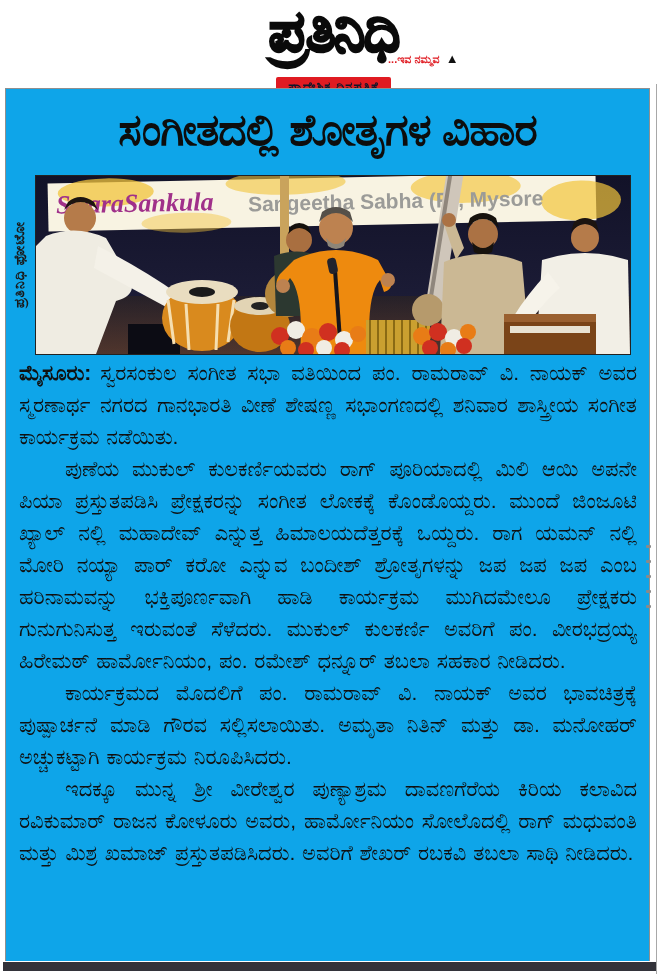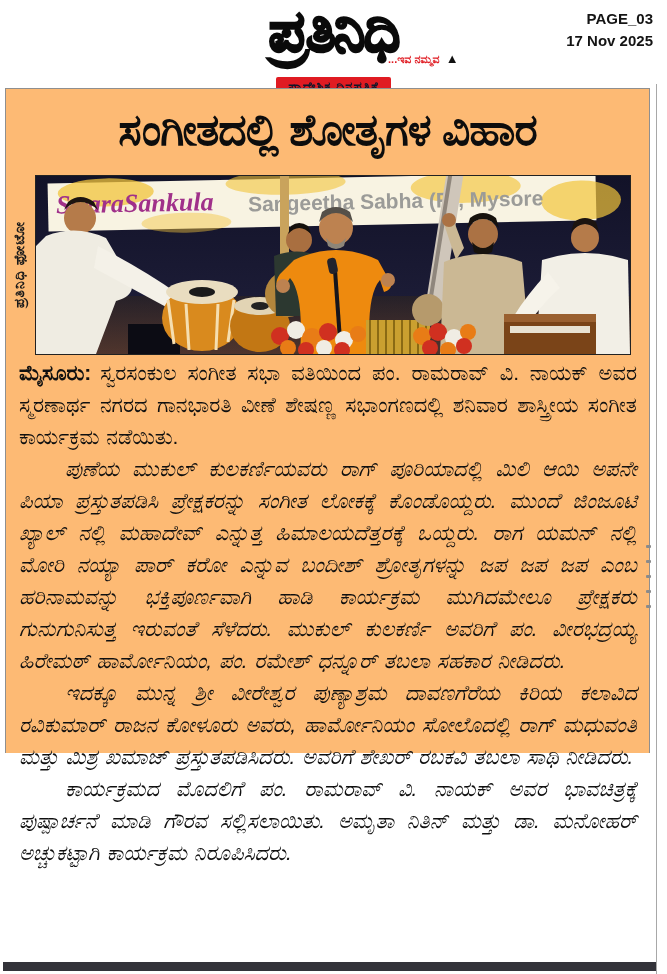--- a/index.html
+++ b/index.html
@@ -21,22 +21,22 @@
   .masthead-subtitle{
     display:inline-block;background:#e01b22;color:#0f172a;font-weight:bold;
     font-size:13px;padding:2px 12px 3px;border-radius:2px;letter-spacing:1px;
   }
   .page-info{
     position:absolute;top:8px;right:14px;text-align:right;
     font-size:15px;font-weight:600;color:#141414;line-height:22px;
   }
   
   .article{
-    position:absolute;left:5px;top:88px;width:645px;height:665px;
-    border:1px solid #8f8f8f;border-bottom:none;background:#fdba74;box-sizing:border-box;
+    position:absolute;left:5px;top:88px;width:645px;height:873px;
+    border:1px solid #8f8f8f;border-bottom:none;background:#0ea5e9;box-sizing:border-box;
   }
   .headline{
     margin:8px 6px 0;text-align:center;font-size:44px;font-weight:bold;
     color:#0d0d0d;line-height:1.5;letter-spacing:-1px;
   }
   
   .photo-caption{
     position:absolute;left:0px;top:86px;width:28px;height:178px;
     display:flex;align-items:center;justify-content:center;
   }
@@ -48,43 +48,39 @@
     position:absolute;left:29px;top:86px;width:594px;height:178px;
     border:1px solid #222;box-sizing:content-box;background:#171732;
   }
   .photo-frame svg{display:block;}
   
   .body-text{position:absolute;left:13px;right:12px;top:268px;}
   .body-text p{
     margin:0;font-size:21px;line-height:32px;text-align:justify;
     color:#101010;word-spacing:1px;
   }
-  .body-text p.indent{text-indent:46px;font-style:italic;}
+  .body-text p.indent{text-indent:46px;}
   .dateline{font-weight:bold;margin-right:9px;}
   
   .col-divider{position:absolute;left:656px;top:84px;width:1px;height:890px;background:#a8a8a8;}
   .edge-marks{position:absolute;left:646px;top:545px;width:8px;}
   .edge-marks i{display:block;width:5px;height:3px;background:#8a8a8a;margin:0 0 12px 0;border-radius:1px;}
   .bottom-bar{position:absolute;left:3px;top:962px;width:653px;height:9px;background:#33333a;}
 </style>
 </head>
 <body>
 
 <div id="canvas">
 
   <div class="masthead">
     <div class="masthead-title">ಪ್ರತಿನಿಧಿ</div>
     <div class="masthead-tagline"><span>...ಇವ ನಮ್ಮವ</span><span class="tri">▲</span></div>
     <div class="masthead-subtitle">ಪ್ರಾದೇಶಿಕ ದಿನಪತ್ರಿಕೆ</div>
   </div>
 
-  <div class="page-info">
-    <div>PAGE_03</div>
-    <div>17 Nov 2025</div>
-  </div>
 
   <div class="article">
     <div class="headline">ಸಂಗೀತದಲ್ಲಿ ಶೋತೃಗಳ ವಿಹಾರ</div>
 
     <div class="photo-caption">
       <span>ಪ್ರತಿನಿಧಿ ಫೋಟೋ</span>
     </div>
 
     <div class="photo-frame">
       <svg width="594" height="178" viewBox="0 0 594 178">
@@ -206,22 +202,22 @@
           <circle cx="394" cy="172" r="8" fill="#d03020"></circle>
             <circle cx="412" cy="174" r="8" fill="#e87c16"></circle>
           <circle cx="428" cy="170" r="8" fill="#d03020"></circle>
         </g>
       </svg>
     </div>
 
     <div class="body-text">
       <p><span class="dateline">ಮೈಸೂರು:</span><span>ಸ್ವರಸಂಕುಲ ಸಂಗೀತ ಸಭಾ ವತಿಯಿಂದ ಪಂ. ರಾಮರಾವ್ ವಿ. ನಾಯಕ್ ಅವರ ಸ್ಮರಣಾರ್ಥ ನಗರದ ಗಾನಭಾರತಿ ವೀಣೆ ಶೇಷಣ್ಣ ಸಭಾಂಗಣದಲ್ಲಿ ಶನಿವಾರ ಶಾಸ್ತ್ರೀಯ ಸಂಗೀತ ಕಾರ್ಯಕ್ರಮ ನಡೆಯಿತು.</span></p>
       <p class="indent">ಪುಣೆಯ ಮುಕುಲ್ ಕುಲಕರ್ಣಿಯವರು ರಾಗ್ ಪೂರಿಯಾದಲ್ಲಿ ಮಿಲಿ ಆಯಿ ಅಪನೇ ಪಿಯಾ ಪ್ರಸ್ತುತಪಡಿಸಿ ಪ್ರೇಕ್ಷಕರನ್ನು ಸಂಗೀತ ಲೋಕಕ್ಕೆ ಕೊಂಡೊಯ್ದರು. ಮುಂದೆ ಜಿಂಜೂಟಿ ಖ್ಯಾಲ್ ನಲ್ಲಿ ಮಹಾದೇವ್ ಎನ್ನುತ್ತ ಹಿಮಾಲಯದೆತ್ತರಕ್ಕೆ ಒಯ್ದರು. ರಾಗ ಯಮನ್ ನಲ್ಲಿ ಮೋರಿ ನಯ್ಯಾ ಪಾರ್ ಕರೋ ಎನ್ನುವ ಬಂದೀಶ್ ಶ್ರೋತೃಗಳನ್ನು ಜಪ ಜಪ ಜಪ ಎಂಬ ಹರಿನಾಮವನ್ನು ಭಕ್ತಿಪೂರ್ಣವಾಗಿ ಹಾಡಿ ಕಾರ್ಯಕ್ರಮ ಮುಗಿದಮೇಲೂ ಪ್ರೇಕ್ಷಕರು ಗುನುಗುನಿಸುತ್ತ ಇರುವಂತೆ ಸೆಳೆದರು. ಮುಕುಲ್ ಕುಲಕರ್ಣಿ ಅವರಿಗೆ ಪಂ. ವೀರಭದ್ರಯ್ಯ ಹಿರೇಮಠ್ ಹಾರ್ಮೋನಿಯಂ, ಪಂ. ರಮೇಶ್ ಧನ್ನೂರ್ ತಬಲಾ ಸಹಕಾರ ನೀಡಿದರು.</p>
+      <p class="indent">ಕಾರ್ಯಕ್ರಮದ ಮೊದಲಿಗೆ ಪಂ. ರಾಮರಾವ್ ವಿ. ನಾಯಕ್ ಅವರ ಭಾವಚಿತ್ರಕ್ಕೆ ಪುಷ್ಪಾರ್ಚನೆ ಮಾಡಿ ಗೌರವ ಸಲ್ಲಿಸಲಾಯಿತು. ಅಮೃತಾ ನಿತಿನ್ ಮತ್ತು ಡಾ. ಮನೋಹರ್ ಅಚ್ಚುಕಟ್ಟಾಗಿ ಕಾರ್ಯಕ್ರಮ ನಿರೂಪಿಸಿದರು.</p>
       <p class="indent">ಇದಕ್ಕೂ ಮುನ್ನ ಶ್ರೀ ವೀರೇಶ್ವರ ಪುಣ್ಯಾಶ್ರಮ ದಾವಣಗೆರೆಯ ಕಿರಿಯ ಕಲಾವಿದ ರವಿಕುಮಾರ್ ರಾಜನ ಕೋಳೂರು ಅವರು, ಹಾರ್ಮೋನಿಯಂ ಸೋಲೊದಲ್ಲಿ ರಾಗ್ ಮಧುವಂತಿ ಮತ್ತು ಮಿಶ್ರ ಖಮಾಜ್ ಪ್ರಸ್ತುತಪಡಿಸಿದರು. ಅವರಿಗೆ ಶೇಖರ್ ರಬಕವಿ ತಬಲಾ ಸಾಥಿ ನೀಡಿದರು.</p>
-      <p class="indent">ಕಾರ್ಯಕ್ರಮದ ಮೊದಲಿಗೆ ಪಂ. ರಾಮರಾವ್ ವಿ. ನಾಯಕ್ ಅವರ ಭಾವಚಿತ್ರಕ್ಕೆ ಪುಷ್ಪಾರ್ಚನೆ ಮಾಡಿ ಗೌರವ ಸಲ್ಲಿಸಲಾಯಿತು. ಅಮೃತಾ ನಿತಿನ್ ಮತ್ತು ಡಾ. ಮನೋಹರ್ ಅಚ್ಚುಕಟ್ಟಾಗಿ ಕಾರ್ಯಕ್ರಮ ನಿರೂಪಿಸಿದರು.</p>
     </div>
   </div>
 
   <div class="col-divider"></div>
   <div class="edge-marks">
     <i></i>
       <i></i>
       <i></i>
       <i></i>
       <i></i>

